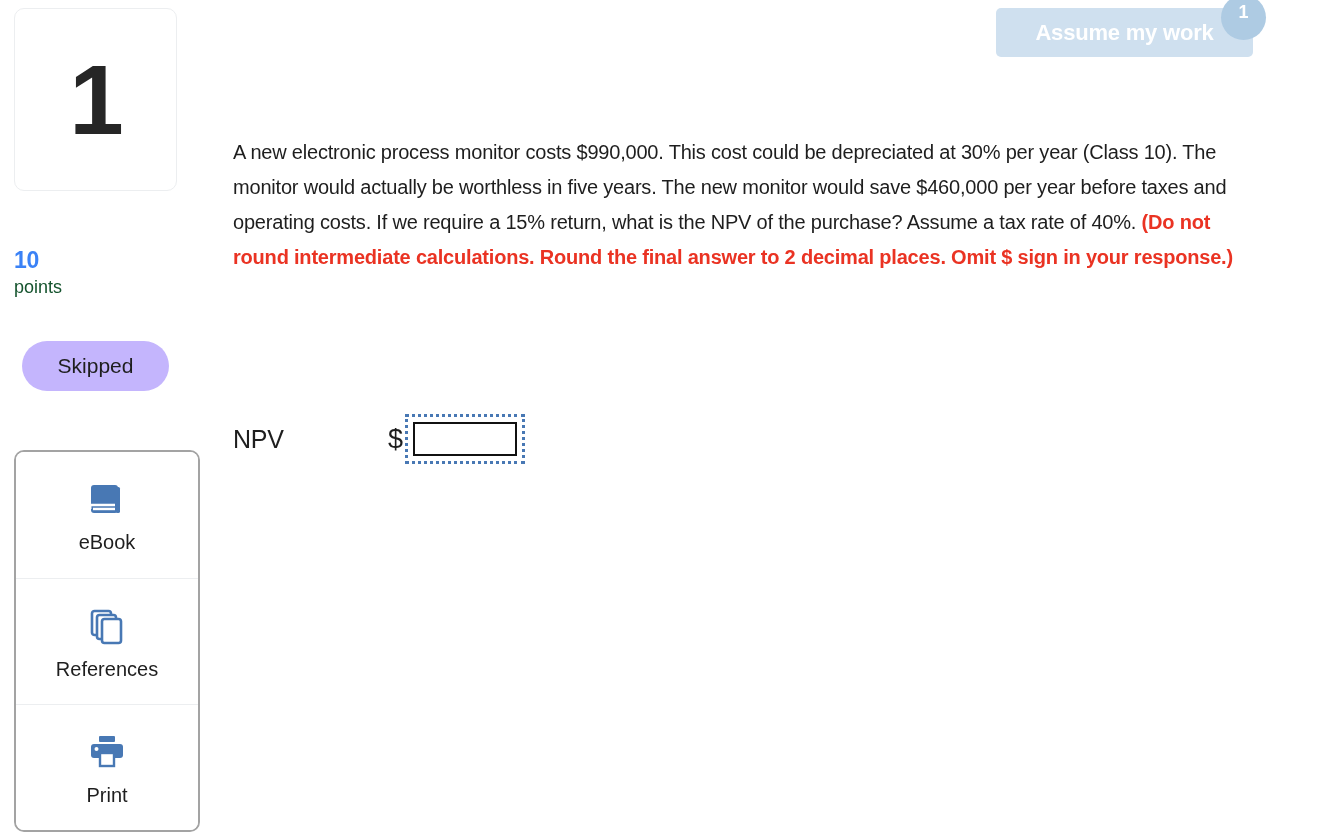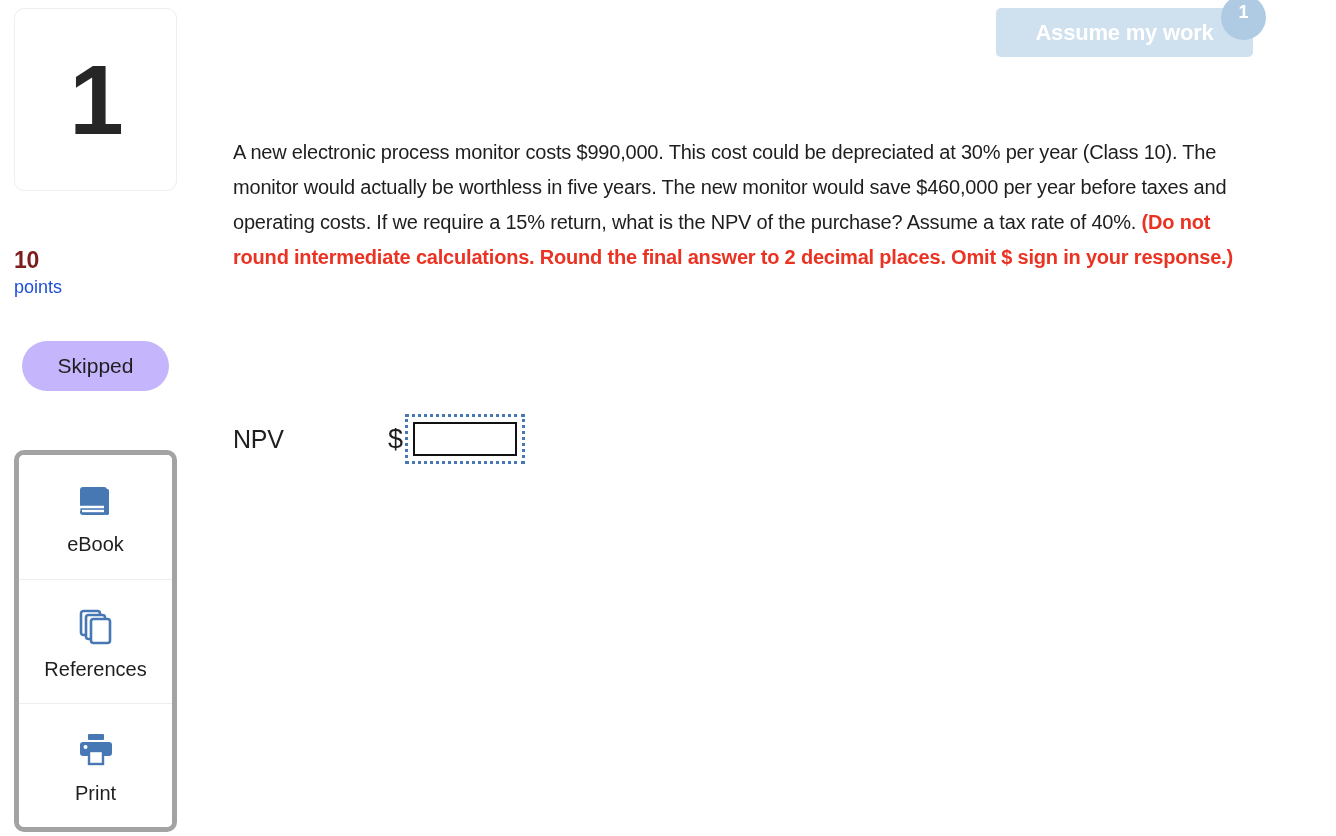--- a/index.html
+++ b/index.html
@@ -49,27 +49,27 @@
 
   #points-block {
     position: absolute;
     left: 14px;
     top: 248px;
     width: 163px;
   }
   #points-block .points-value {
     font-size: 23px;
     font-weight: 700;
-    color: #7f1d1d;
+    color: #3b82f6;
     line-height: 1.1;
     letter-spacing: -0.2px;
   }
   #points-block .points-label {
     font-size: 18px;
-    color: #1d4ed8;
+    color: #14532d;
     line-height: 1.5;
     margin-top: 1px;
   }
 
   #status-badge {
     position: absolute;
     left: 22px;
     top: 341px;
     width: 147px;
     height: 50px;
@@ -80,24 +80,24 @@
     justify-content: center;
     font-size: 21px;
     color: #1e1e1e;
     box-sizing: border-box;
   }
 
   #tools-card {
     position: absolute;
     left: 14px;
     top: 450px;
-    width: 163px;
+    width: 186px;
     height: 382px;
     background: #ffffff;
-    border: 5px solid #a3a3a3;
+    border: 2px solid #a3a3a3;
     border-radius: 10px;
     box-sizing: border-box;
     overflow: hidden;
   }
   .tool-item {
     height: 33.33%;
     box-sizing: border-box;
     display: flex;
     flex-direction: column;
     align-items: center;

